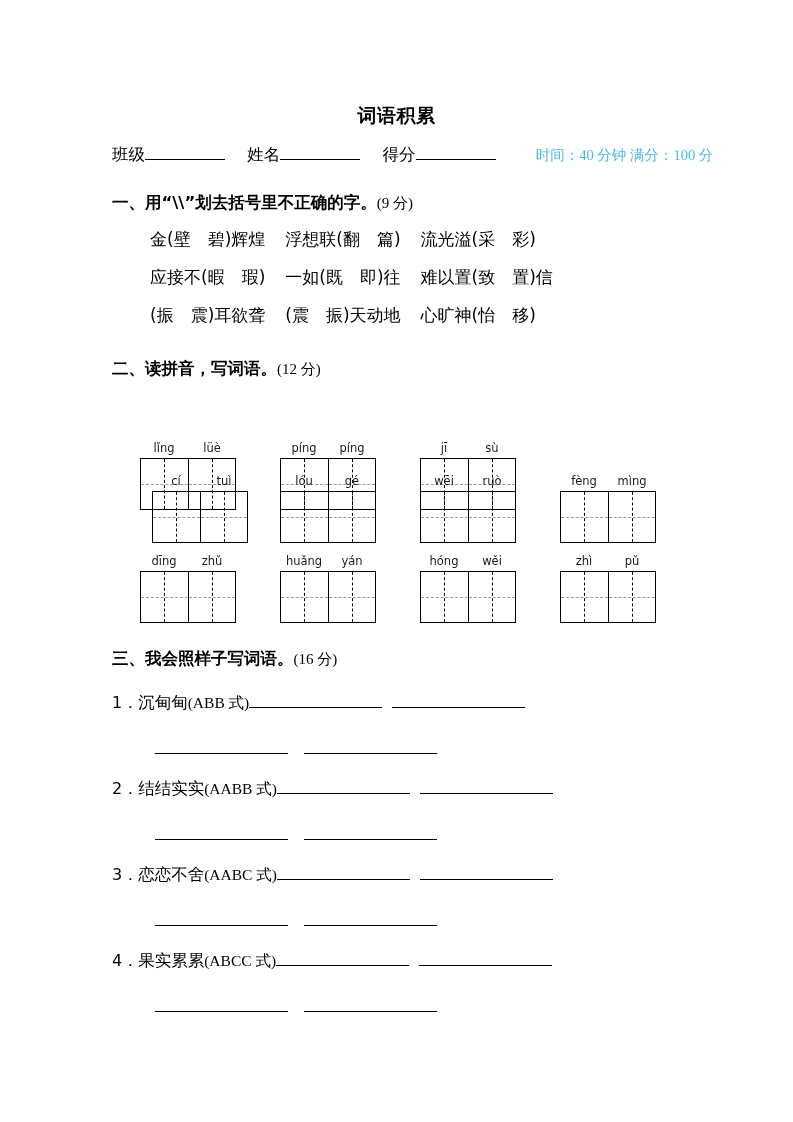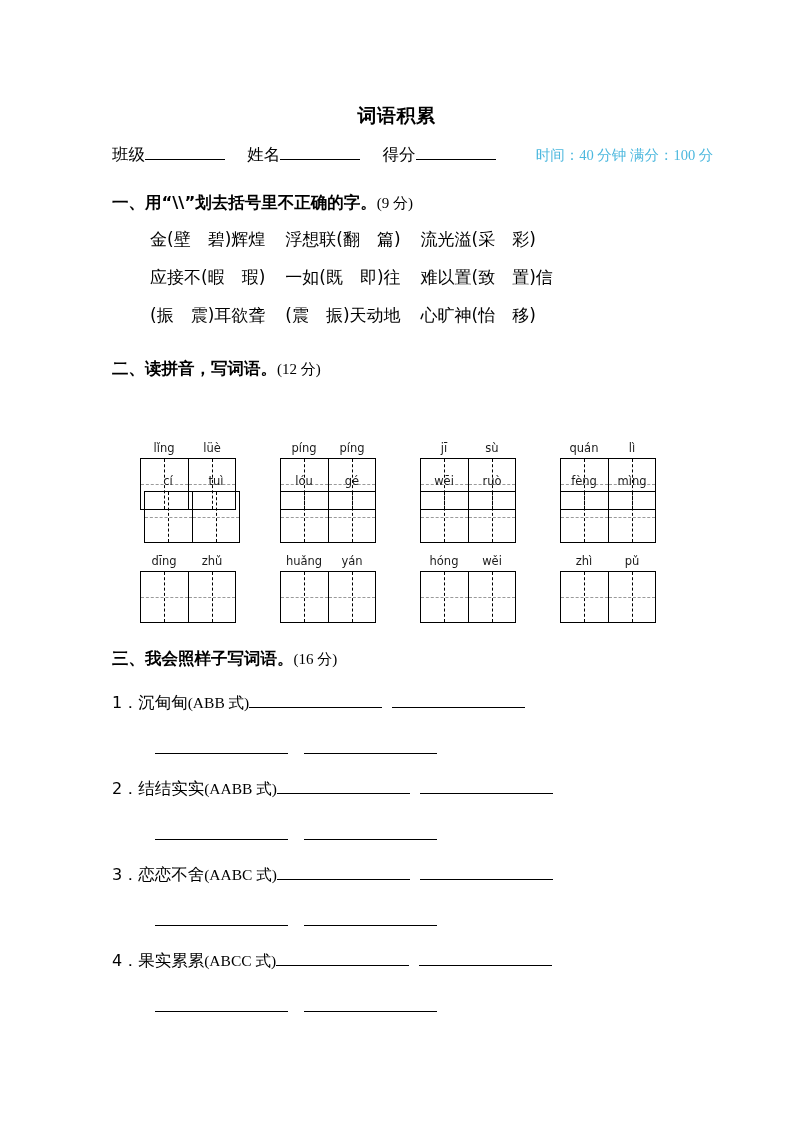--- a/index.html
+++ b/index.html
@@ -248,34 +248,24 @@
     <div class="grid-group" style="left:280px;">
       <div class="pyline">
         <span class="py">jī</span>
         <span class="py">sù</span>
       </div>
       <div class="boxes">
         <div class="cell"></div>
         <div class="cell"></div>
       </div>
     </div>
-    <div class="grid-group" style="left:420px;">
-      <div class="pyline">
-        <span class="py">quán</span>
-        <span class="py">lì</span>
-      </div>
-      <div class="boxes">
-        <div class="cell"></div>
-        <div class="cell"></div>
-      </div>
-    </div>
   </div>
 
   <div class="grid-row" style="top:472px;">
-    <div class="grid-group" style="left:4px;padding-left:12px;">
+    <div class="grid-group" style="left:12px;padding-left:12px;">
       <div class="pyline">
         <span class="py">cí</span>
         <span class="py">tuì</span>
       </div>
       <div class="boxes">
         <div class="cell"></div>
         <div class="cell"></div>
       </div>
     </div>
     <div class="grid-group" style="left:140px;">

